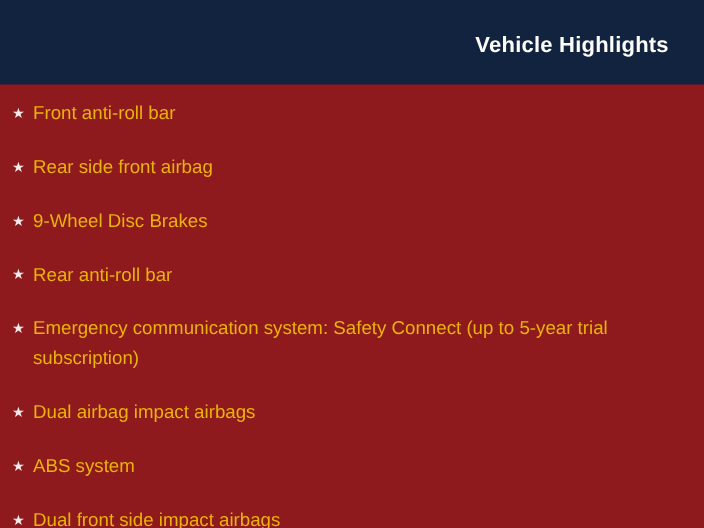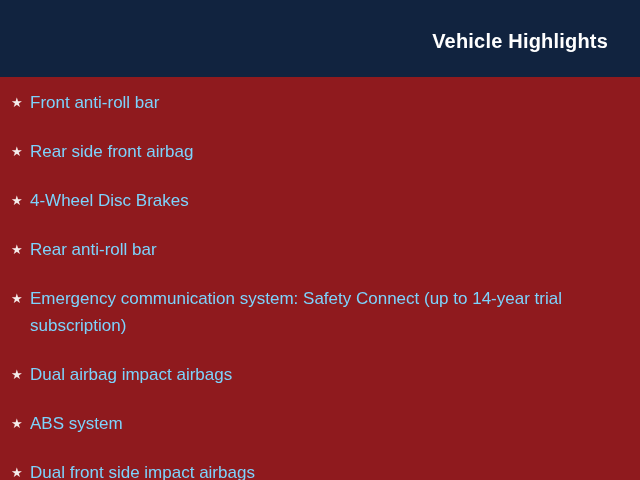--- a/index.html
+++ b/index.html
@@ -72,21 +72,21 @@
     color: #f5eceb;
     font-size: 13px;
     line-height: 27px;
     text-align: left;
     padding-left: 1px;
     box-sizing: border-box;
   }
 
   .item-text {
     flex: 1 1 auto;
-    color: #7dd3fc;
+    color: #eab308;
     font-size: 17px;
     line-height: 27px;
     max-width: 566px;
   }
 </style>
 </head>
 <body>
 
 <div class="slide">
 
@@ -102,31 +102,31 @@
         <span class="item-text">Front anti-roll bar</span>
       </li>
 
       <li class="highlight-item">
         <span class="bullet-star">★</span>
         <span class="item-text">Rear side front airbag</span>
       </li>
 
       <li class="highlight-item">
         <span class="bullet-star">★</span>
-        <span class="item-text">4-Wheel Disc Brakes</span>
+        <span class="item-text">9-Wheel Disc Brakes</span>
       </li>
 
       <li class="highlight-item">
         <span class="bullet-star">★</span>
         <span class="item-text">Rear anti-roll bar</span>
       </li>
 
       <li class="highlight-item">
         <span class="bullet-star">★</span>
-        <span class="item-text">Emergency communication system: Safety Connect (up to 14-year trial subscription)</span>
+        <span class="item-text">Emergency communication system: Safety Connect (up to 5-year trial subscription)</span>
       </li>
 
       <li class="highlight-item">
         <span class="bullet-star">★</span>
         <span class="item-text">Dual airbag impact airbags</span>
       </li>
 
       <li class="highlight-item">
         <span class="bullet-star">★</span>
         <span class="item-text">ABS system</span>

